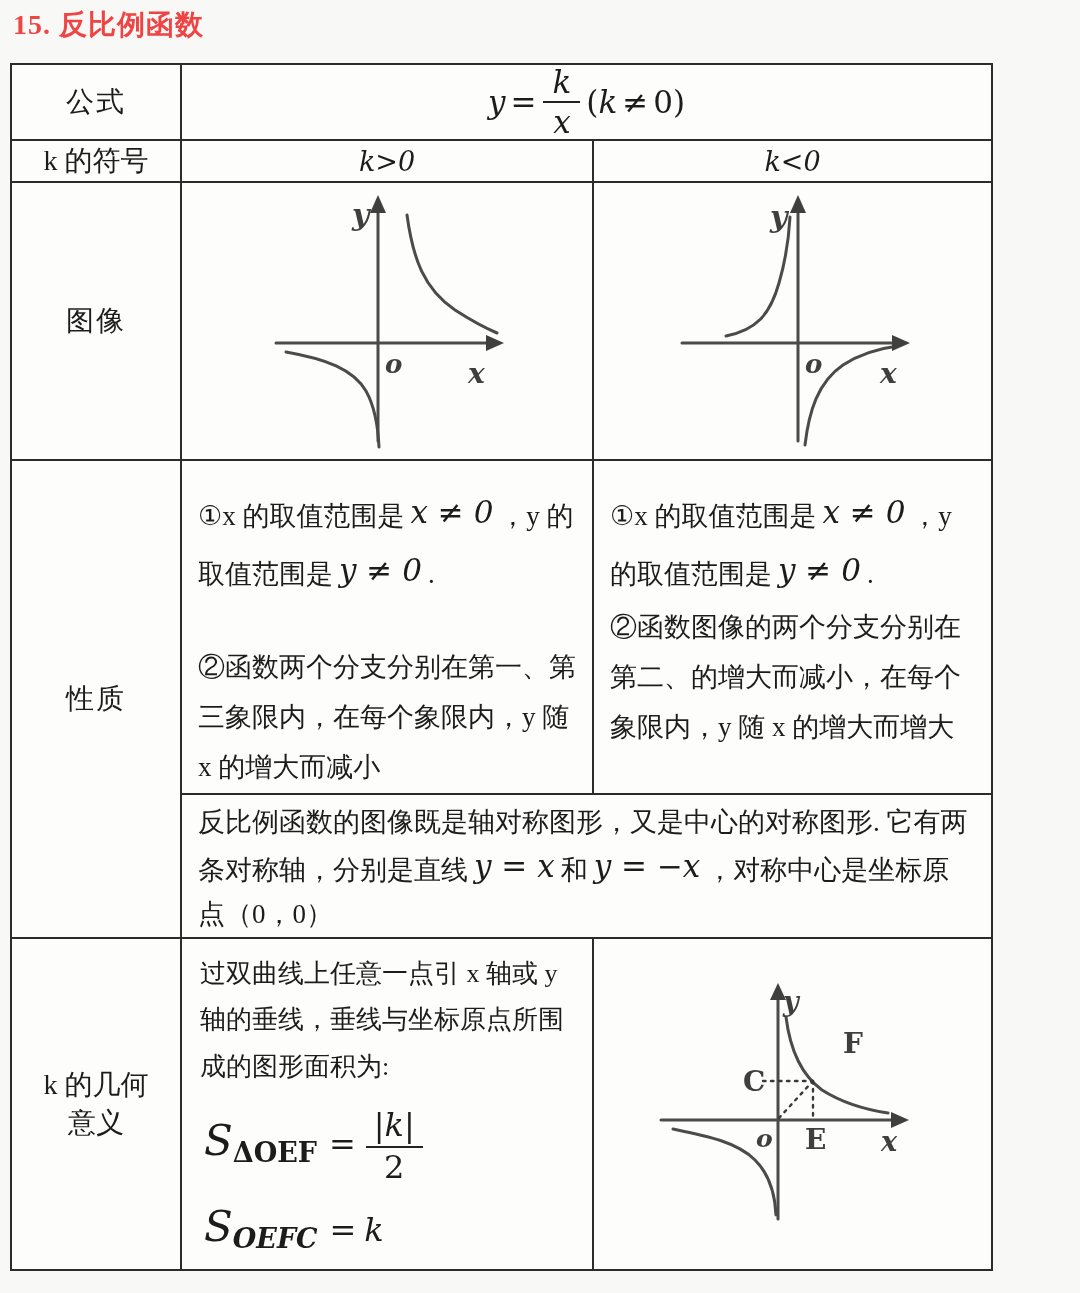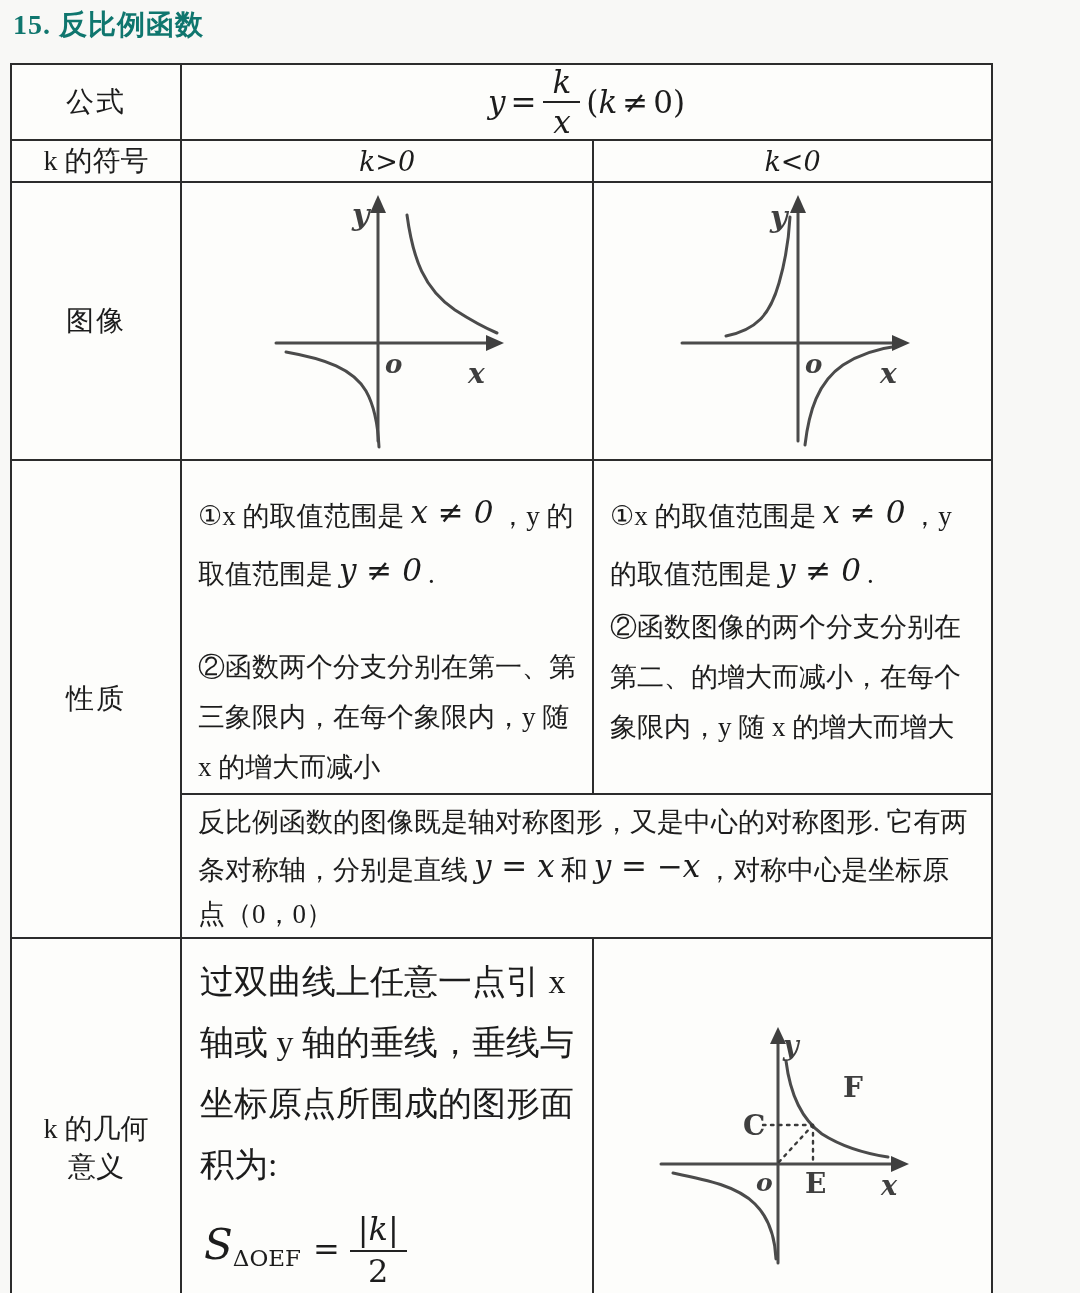--- a/index.html
+++ b/index.html
@@ -9,21 +9,21 @@
     background: #f8f8f6;
     color: #1c1c1c;
     font-family: "Liberation Serif", "DejaVu Serif", serif;
   }
   .page-title {
     position: absolute;
     top: 6px; left: 13px;
     font-size: 28px;
     font-weight: 700;
     letter-spacing: 1px;
-    color: #0f766e;
+    color: #ef4444;
   }
   table.main {
     position: absolute;
     top: 63px; left: 10px;
     width: 981px;
     border-collapse: collapse;
     table-layout: fixed;
     background: #fdfdfb;
   }
   td { border: 2px solid #2c2c2c; vertical-align: middle; }
@@ -59,24 +59,24 @@
     font-family: "DejaVu Serif", serif;
     font-style: italic; font-size: 31px;
     padding: 0 6px; position: relative; top: -2px; white-space: nowrap;
   }
   .p-gap  { margin-top: 42px; }
   .p-gap-sm { margin-top: 2px; }
 
   .sym-inner { padding: 6px 20px 0 16px; font-size: 27px; line-height: 1.6; }
 
   .geo-cell { vertical-align: top; }
-  .geo-desc { padding: 12px 4px 0 18px; font-size: 34px; line-height: 1.8; }
+  .geo-desc { padding: 12px 4px 0 18px; font-size: 26px; line-height: 1.8; }
   .sform { margin: 18px 0 0 22px; font-family: "DejaVu Serif", serif; font-size: 32px; }
   .sf-S { font-size: 42px; font-style: italic; }
-  .sf-sub { font-size: 23px; }
+  .sf-sub { font-size: 27px; font-weight: bold; }
   .sf-sub.it { font-style: italic; }
   .sf-eq { font-style: normal; padding: 0 8px 0 12px; }
   .sf-frac { display: inline-flex; flex-direction: column; align-items: center; vertical-align: middle; margin-left: 2px; }
   .sf-frac .n { font-style: italic; border-bottom: 2.5px solid #222; padding: 0 8px 3px; line-height: 1.05; }
   .sf-frac .d { padding-top: 3px; line-height: 1.05; }
   .sf-val { font-style: italic; }
 
   svg text { font-family: "DejaVu Serif", serif; }
 </style>
 </head>

